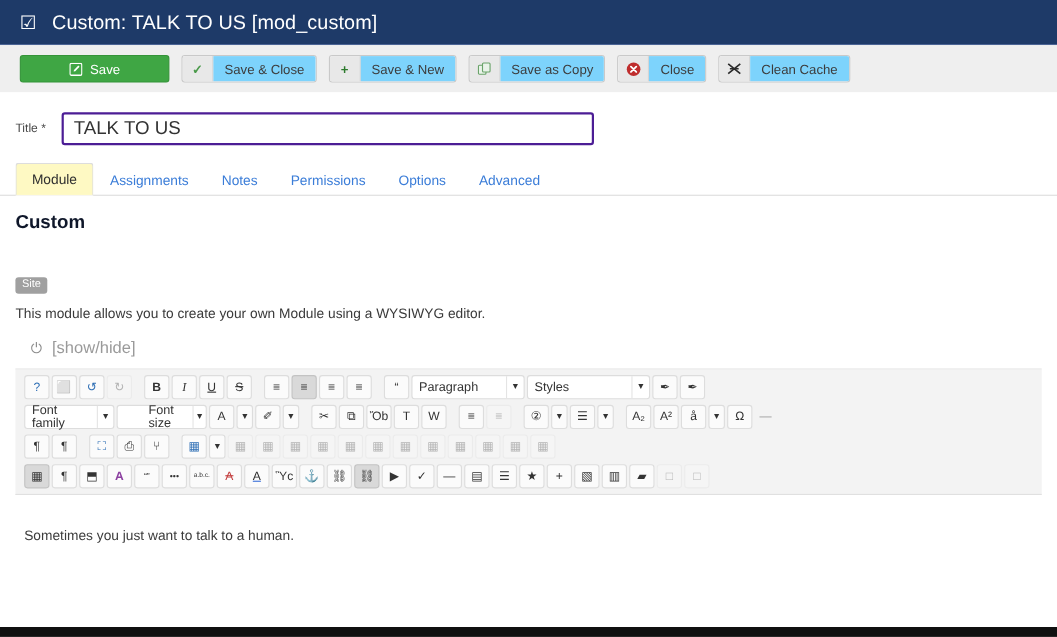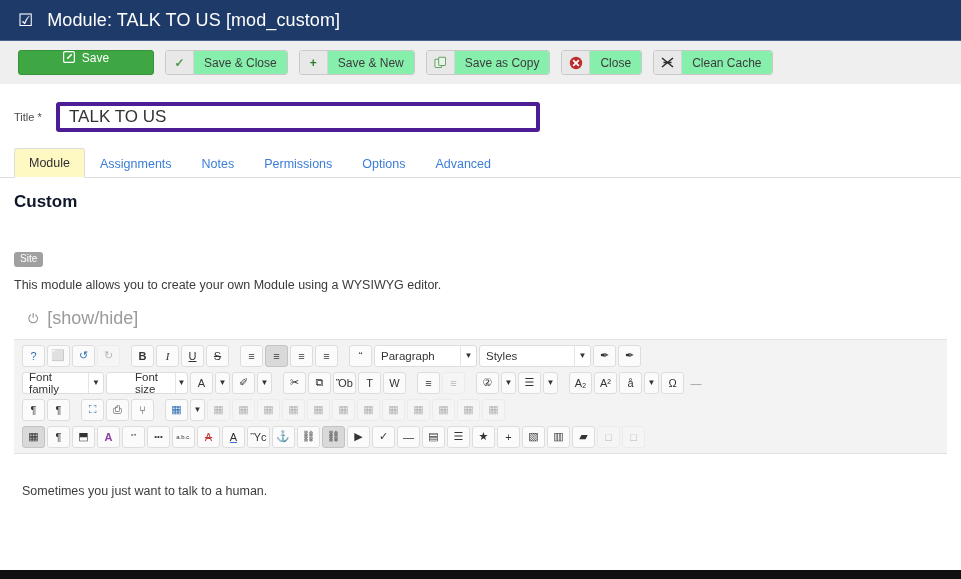--- a/index.html
+++ b/index.html
@@ -65,31 +65,31 @@
     background: #e8e8e8;
     border-right: 1px solid #d5d5d5;
     font-size: 12px;
   }
   .tb-btn .lb {
     display: flex;
     align-items: center;
     padding: 0 10px;
     font-size: 12px;
     color: #3c3c3c;
-    background: #86efac;
+    background: #7dd3fc;
   }
   .tb-save {
     height: 25px;
     width: 136px;
     background: #3fa644;
     border: 1px solid #359439;
     border-radius: 3px;
     color: #fff;
     display: flex;
-    align-items: flex-start;
+    align-items: center;
     justify-content: center;
     gap: 7px;
     font-size: 12px;
     cursor: pointer;
   }
   .tb-save .svg-ic { display:flex; }
   .ic-check { color: #4a9a4a; font-size: 13px; font-weight: bold; }
   .ic-plus  { color: #2c7a2c; font-size: 16px; font-weight: bold; line-height: 1; }
 
   
@@ -105,21 +105,21 @@
     padding: 18px 0 0 14px;
   }
   #title-label {
     font-size: 11px;
     color: #4a4a4a;
     width: 42px;
   }
   #title-input {
     width: 484px;
     height: 30px;
-    border: 4px solid #4c1d95;
+    border: 2px solid #4c1d95;
     border-radius: 3px;
     font-size: 17px;
     font-family: "Liberation Sans", sans-serif;
     color: #333;
     padding: 0 9px;
     outline: none;
     background: #fff;
   }
 
   
@@ -175,21 +175,21 @@
   }
 
   
   #showhide-row {
     display:flex;
     align-items:center;
     gap: 9px;
     padding: 16px 0 0 28px;
   }
   #showhide-row .pw { color:#8d8d8d; font-size: 13px; line-height:1;}
-  #showhide-row .lbl { color:#9a9a9a; font-size: 18px; }
+  #showhide-row .lbl { color:#9a9a9a; font-size: 15px; }
 
   
   #editor {
     margin: 10px 14px 0 14px;
     border-top: 1px solid #e2e2e2;
     background: #fff;
   }
   #ed-toolbars {
     background: #f3f3f3;
     border-bottom: 1px solid #e0e0e0;
@@ -276,21 +276,21 @@
     left: 0; bottom: 0;
     width: 961px; height: 9px;
     background: #101010;
   }
 </style>
 </head>
 <body>
 
 <div id="header">
   <span class="hdr-check">☑</span>
-  <span class="hdr-title">Module: TALK TO US [mod_custom]</span>
+  <span class="hdr-title">Custom: TALK TO US [mod_custom]</span>
 </div>
 
 <div id="toolbar">
 
   <div class="tb-save">
     <span class="svg-ic">
       <svg width="12" height="12" viewBox="0 0 14 14">
         <rect x="0.7" y="0.7" width="12.6" height="12.6" rx="1.6" fill="none" stroke="#ffffff" stroke-width="1.4"></rect>
         <path d="M9.6 3.1 L10.9 4.4 L6.3 9.0 L4.6 9.4 L5.0 7.7 Z" fill="#ffffff"></path>
       </svg>

